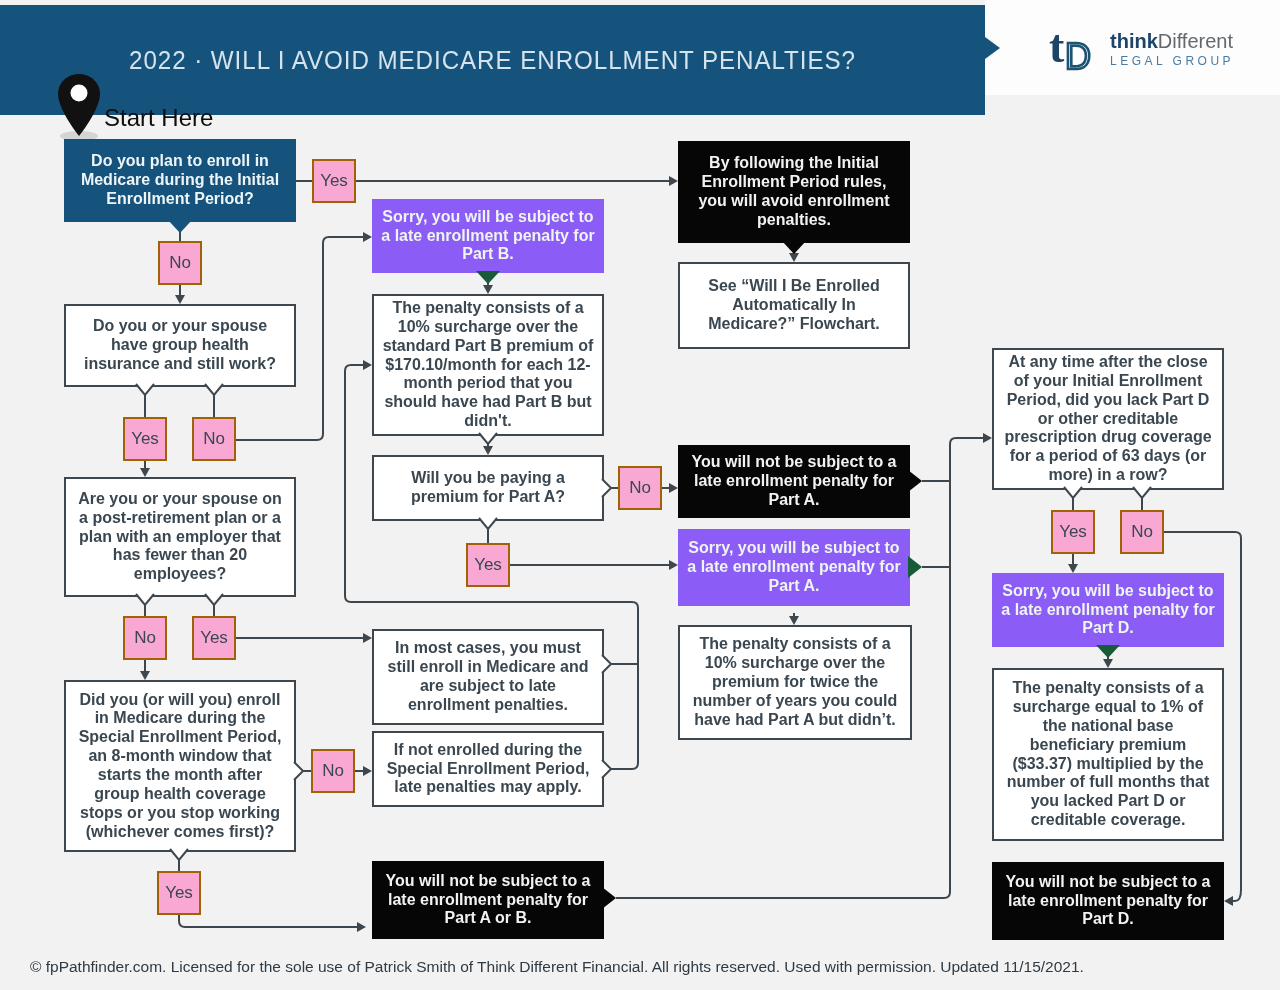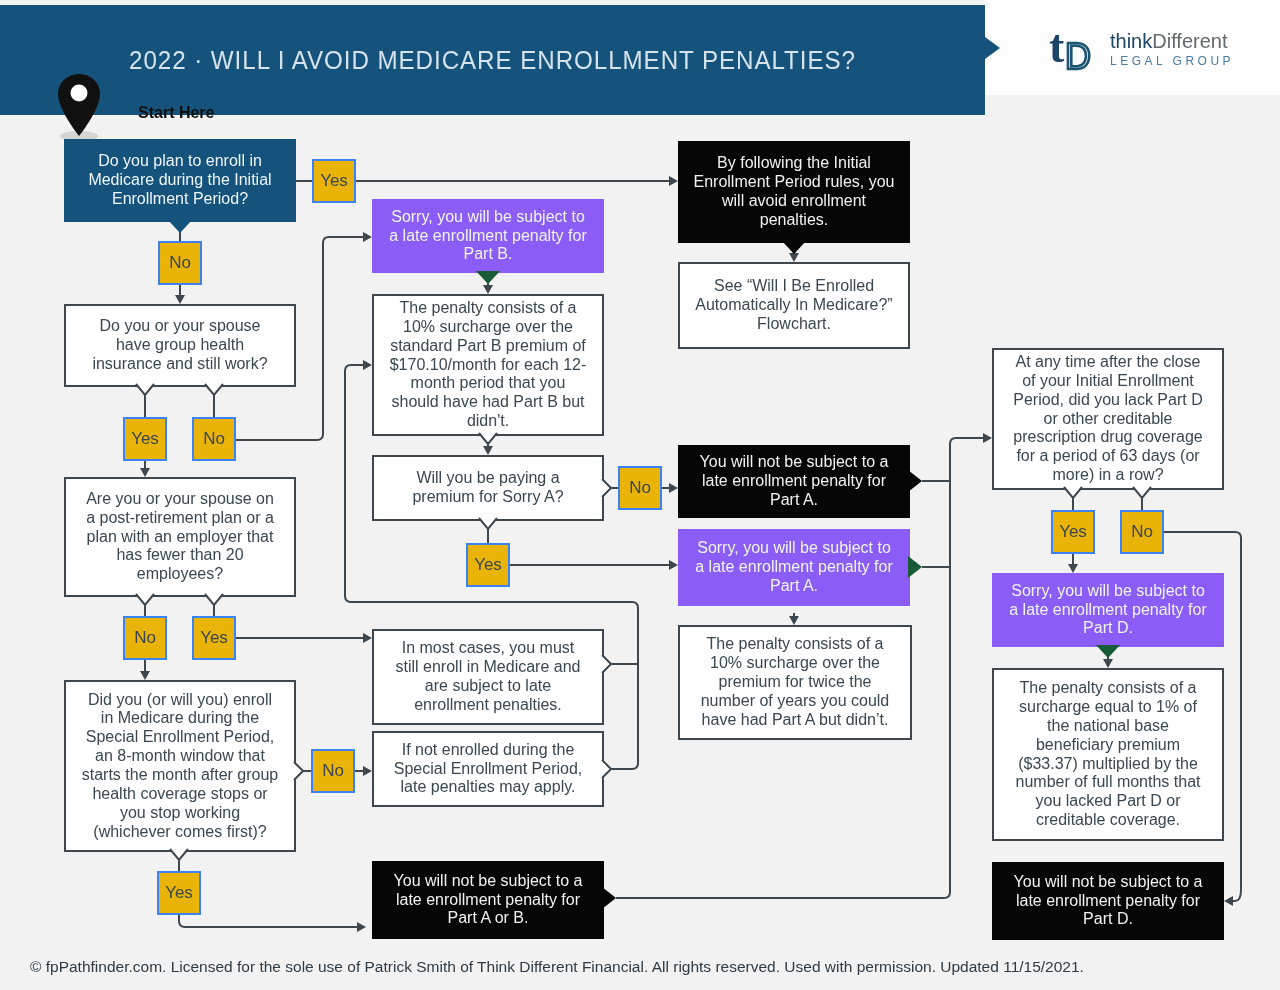--- a/index.html
+++ b/index.html
@@ -16,36 +16,36 @@
     transform:scaleX(.93);
   }
   #header-chevron{
     position:absolute;left:985px;top:37px;width:0;height:0;
     border-left:15px solid #15537c;border-top:11px solid transparent;border-bottom:11px solid transparent;
   }
   #header-white{position:absolute;left:985px;top:0;width:295px;height:95px;background:#fdfdfd;}
   #logo{position:absolute;left:1048px;top:22px;display:flex;align-items:center;}
   #logo-text{margin-left:8px;}
   #logo-line1{font-size:20px;color:#64696e;}
-  #logo-line1 b{color:#1d4568;font-weight:400;}
+  #logo-line1 b{color:#1d4568;font-weight:700;}
   #logo-line2{font-size:12px;color:#4a7ba3;letter-spacing:3.5px;margin-top:1px;text-align:left;}
   
-  #start-here-label{position:absolute;left:104px;top:104px;font-size:16px;font-weight:700;color:#0e0e0e;margin-left:34px;}
+  #start-here-label{position:absolute;left:104px;top:104px;font-size:24px;font-weight:400;color:#0e0e0e;}
   
   .box{
     position:absolute;box-sizing:border-box;display:flex;align-items:center;justify-content:center;
-    text-align:center;font-size:16px;line-height:1.18;padding:6px 15px;color:#3a4750;
+    text-align:center;font-size:16px;line-height:1.18;padding:6px 8px;color:#3a4750;font-weight:bold;
   }
   .white{background:#ffffff;border:2px solid #3f474e;}
   .blue{background:#15537c;color:#eef5f9;}
   .green{background:#8b5cf6;color:#eef5f0;}
   .black{background:#060606;color:#f2f2f2;}
   .yn{
-    position:absolute;box-sizing:border-box;width:44px;height:44px;background:#eab308;
-    border:2px solid #3b82f6;display:flex;align-items:center;justify-content:center;
+    position:absolute;box-sizing:border-box;width:44px;height:44px;background:#f9a8d4;
+    border:2px solid #a16207;display:flex;align-items:center;justify-content:center;
     font-size:17px;color:#3a4750;
   }
   #connector-layer{position:absolute;left:0;top:0;width:1280px;height:990px;pointer-events:none;}
   #footer-text{position:absolute;left:30px;top:958px;font-size:15.5px;color:#2e3a44;}
 </style>
 </head>
 <body>
 
 <div id="canvas">
 
@@ -78,21 +78,21 @@
 
   <div class="box black" style="left:678px;top:141px;width:232px;height:102px;">By following the Initial Enrollment Period rules, you will avoid enrollment penalties.</div>
   <div class="box white" style="left:678px;top:262px;width:232px;height:87px;">See “Will I Be Enrolled Automatically In Medicare?” Flowchart.</div>
 
   <div class="box white" style="left:64px;top:304px;width:232px;height:83px;">Do you or your spouse have group health insurance and still work?</div>
   <div class="yn" style="left:123px;top:417px;">Yes</div>
   <div class="yn" style="left:192px;top:417px;">No</div>
 
   <div class="box green" style="left:372px;top:199px;width:232px;height:74px;">Sorry, you will be subject to a late enrollment penalty for Part B.</div>
   <div class="box white" style="left:372px;top:294px;width:232px;height:142px;">The penalty consists of a 10% surcharge over the standard Part B premium of $170.10/month for each 12-month period that you should have had Part B but didn't.</div>
-  <div class="box white" style="left:372px;top:455px;width:232px;height:66px;">Will you be paying a premium for Sorry A?</div>
+  <div class="box white" style="left:372px;top:455px;width:232px;height:66px;">Will you be paying a premium for Part A?</div>
   <div class="yn" style="left:618px;top:466px;">No</div>
   <div class="yn" style="left:466px;top:543px;">Yes</div>
 
   <div class="box black" style="left:678px;top:445px;width:232px;height:73px;">You will not be subject to a late enrollment penalty for Part A.</div>
   <div class="box green" style="left:678px;top:529px;width:232px;height:77px;">Sorry, you will be subject to a late enrollment penalty for Part A.</div>
   <div class="box white" style="left:678px;top:625px;width:234px;height:115px;">The penalty consists of a 10% surcharge over the premium for twice the number of years you could have had Part A but didn’t.</div>
 
   <div class="box white" style="left:64px;top:477px;width:232px;height:120px;">Are you or your spouse on a post-retirement plan or a plan with an employer that has fewer than 20 employees?</div>
   <div class="yn" style="left:123px;top:616px;">No</div>
   <div class="yn" style="left:192px;top:616px;">Yes</div>

